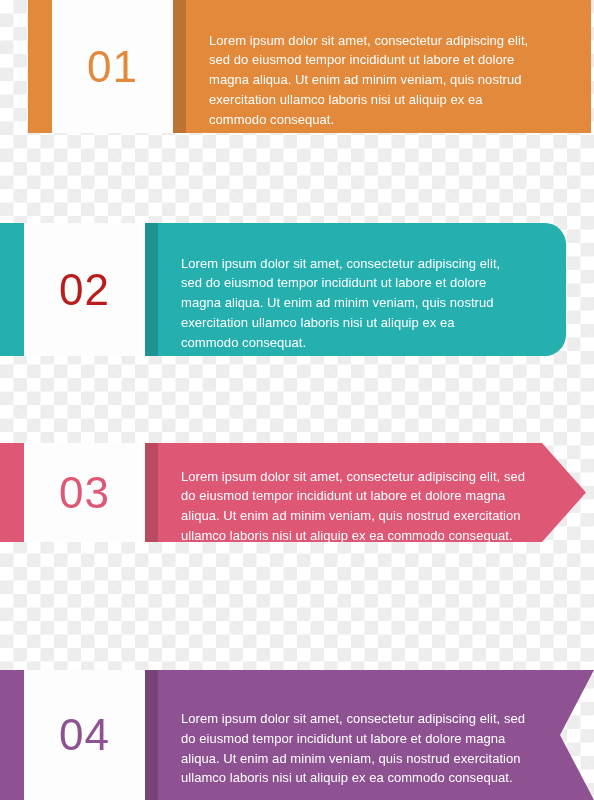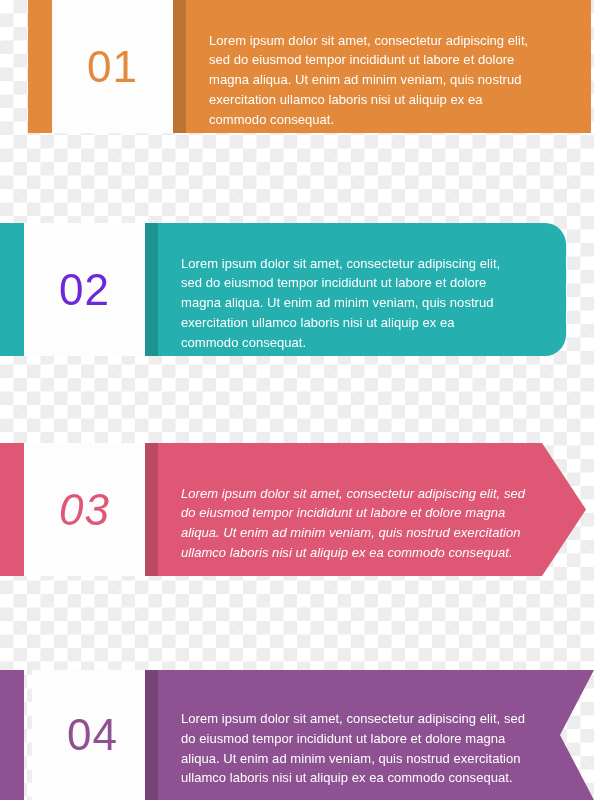--- a/index.html
+++ b/index.html
@@ -85,21 +85,21 @@
     transform: translateY(-50%);
     color: #ffffff;
     font-size: 13px;
     line-height: 1.52;
     letter-spacing: 0.05px;
   }
 
   
   #banner-1 { top: 0px;   height: 133px; margin-left: 28px; }
   #banner-2 { top: 223px; height: 133px; }
-  #banner-3 { top: 443px; height: 133px; font-style: italic; }
+  #banner-3 { top: 443px; height: 99px; }
   #banner-4 { top: 670px; height: 130px; }
 
   
   #banner-1 .panel { right: 31px; }
 
   
   #banner-2 .panel {
     right: 28px;
     border-top-right-radius: 21px;
     border-bottom-right-radius: 21px;
@@ -130,42 +130,42 @@
     </div>
     <div class="panel" style="background: rgb(226, 137, 59);">
       <div class="shade"></div>
       <p class="body" style="color: rgb(255, 255, 255);">Lorem ipsum dolor sit amet, consectetur adipiscing elit, sed do eiusmod tempor incididunt ut labore et dolore magna aliqua. Ut enim ad minim veniam, quis nostrud exercitation ullamco laboris nisi ut aliquip ex ea commodo consequat.</p>
     </div>
   </div>
 
   <div class="banner" id="banner-2">
     <div class="rail" style="background: rgb(37, 176, 175);"></div>
     <div class="numcard" style="background: rgb(253, 253, 253);">
-      <span class="num" style="color: #6d28d9;">02</span>
+      <span class="num" style="color: #b91c1c;">02</span>
     </div>
     <div class="panel" style="background: rgb(37, 176, 175);">
       <div class="shade"></div>
       <p class="body" style="color: rgb(255, 255, 255);">Lorem ipsum dolor sit amet, consectetur adipiscing elit, sed do eiusmod tempor incididunt ut labore et dolore magna aliqua. Ut enim ad minim veniam, quis nostrud exercitation ullamco laboris nisi ut aliquip ex ea commodo consequat.</p>
     </div>
   </div>
 
   <div class="banner" id="banner-3">
     <div class="rail" style="background: rgb(222, 87, 117);"></div>
     <div class="numcard" style="background: rgb(253, 253, 253);">
       <span class="num" style="color: rgb(222, 87, 117);">03</span>
     </div>
     <div class="panel" style="background: rgb(222, 87, 117);">
       <div class="shade"></div>
       <p class="body" style="color: rgb(255, 255, 255);">Lorem ipsum dolor sit amet, consectetur adipiscing elit, sed do eiusmod tempor incididunt ut labore et dolore magna aliqua. Ut enim ad minim veniam, quis nostrud exercitation ullamco laboris nisi ut aliquip ex ea commodo consequat.</p>
     </div>
   </div>
 
   <div class="banner" id="banner-4">
     <div class="rail" style="background: rgb(142, 82, 146);"></div>
-    <div class="numcard" style="background: rgb(253, 253, 253); margin-left: 8px;">
+    <div class="numcard" style="background: rgb(253, 253, 253);">
       <span class="num" style="color: rgb(142, 82, 146);">04</span>
     </div>
     <div class="panel" style="background: rgb(142, 82, 146);">
       <div class="shade"></div>
       <p class="body" style="color: rgb(255, 255, 255);">Lorem ipsum dolor sit amet, consectetur adipiscing elit, sed do eiusmod tempor incididunt ut labore et dolore magna aliqua. Ut enim ad minim veniam, quis nostrud exercitation ullamco laboris nisi ut aliquip ex ea commodo consequat.</p>
     </div>
   </div>
 
 </div>
 

